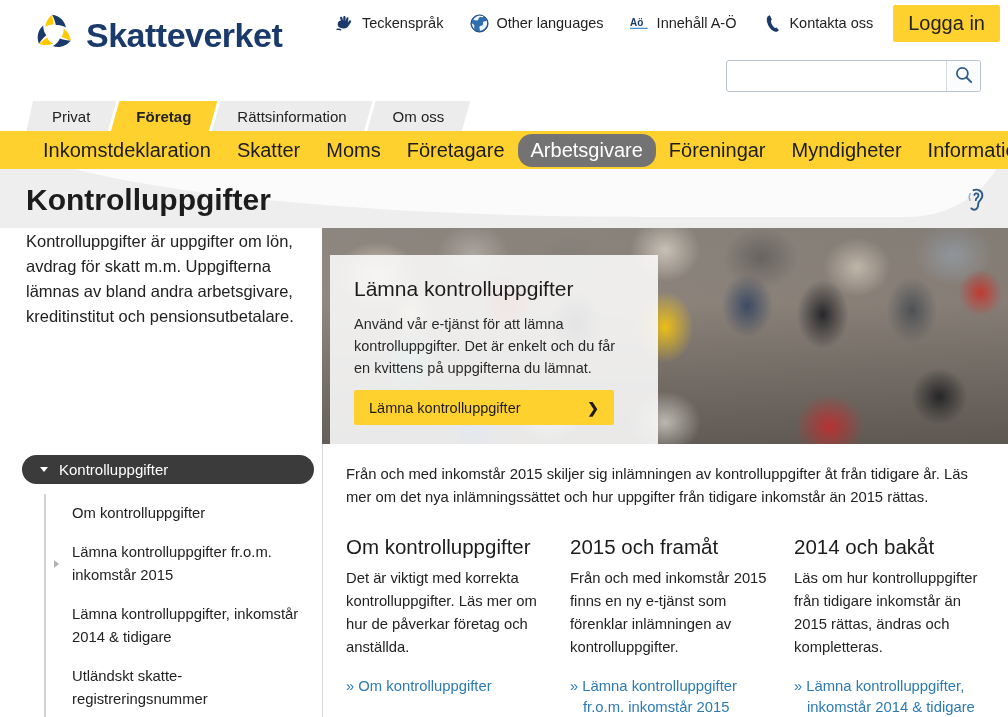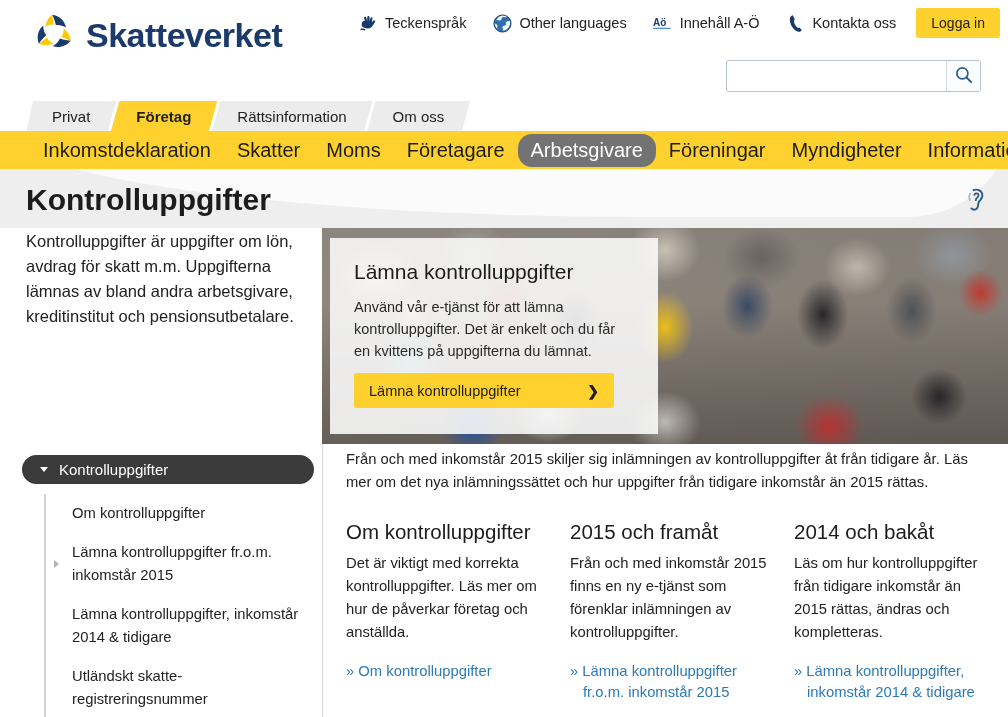--- a/index.html
+++ b/index.html
@@ -19,21 +19,21 @@
     height: 30px;
   }
   .util-item {
     display: flex; align-items: center; gap: 7px;
     font-size: 14.5px; color: #222; cursor: pointer;
     padding: 0 12px; white-space: nowrap;
   }
   .util-ico { display:flex; align-items:center; justify-content:center; width:20px; height:20px; flex:none; }
   .login-btn {
     background: #ffd12e; border: none; border-radius: 2px;
-    font-size: 14px; color:#222; padding: 7px 15px; cursor: pointer;
+    font-size: 20px; color:#222; padding: 7px 15px; cursor: pointer;
     font-family: inherit; margin-left: 6px;
   }
 
   
   .logo-wrap {
     position: absolute; left: 32px; top: 11px;
     display: flex; align-items: center; gap: 10px;
   }
   .logo-text {
     font-size: 34px; font-weight: bold; color: #1a3a6b;
@@ -148,21 +148,21 @@
       radial-gradient(ellipse 52px 48px at 22% 92%, #2f5fb8 0%, rgba(47,95,184,0) 62%),
       radial-gradient(ellipse 58px 50px at 50% 90%, #d9d4cd 0%, rgba(217,212,205,0) 62%),
       radial-gradient(ellipse 56px 52px at 74% 92%, #d43a3a 0%, rgba(212,58,58,0) 62%),
       radial-gradient(ellipse 44px 44px at 90% 78%, #2a2a2c 0%, rgba(42,42,44,0) 64%);
   }
   .hero-photo .shade {
     position:absolute; inset:0;
     background: linear-gradient(180deg, rgba(0,0,0,0.10) 0%, rgba(0,0,0,0) 35%, rgba(0,0,0,0.16) 100%);
   }
   .hero-card {
-    position: absolute; left: 8px; top: 10px;
+    position: absolute; left: 8px; top: 27px;
     width: 328px; height: 196px;
     background: rgba(248,248,248,0.90);
     padding: 22px 24px 0 24px;
   }
   .hero-card h2 {
     font-size: 21px; font-weight: normal; color: #1c1c1c; margin-bottom: 12px;
   }
   .hero-card p { font-size: 14.5px; line-height: 22px; color: #2a2a2a; }
   .hero-cta {
     position: absolute; left: 24px; bottom: 26px;
@@ -200,21 +200,21 @@
     padding: 8px 0 8px 26px;
     font-size: 14.8px; line-height: 23px; color: #222; cursor: pointer;
   }
   .item-arrow {
     position: absolute; left: 8px; top: 50%; transform: translateY(-50%);
     width: 0; height: 0; border-top: 4px solid transparent;
     border-bottom: 4px solid transparent; border-left: 5px solid #b3b3b3;
   }
 
   
-  .content { position: absolute; left: 346px; top: 4px; width: 650px; }
+  .content { position: absolute; left: 346px; top: 19px; width: 650px; }
   .content-intro { font-size: 14.8px; line-height: 23px; color: #222; width: 648px; }
   .cols { display: flex; gap: 22px; margin-top: 26px; }
   .col { width: 202px; }
   .col h3 {
     font-size: 20.5px; font-weight: normal; color: #1c1c1c; margin-bottom: 8px;
   }
   .col p { font-size: 14.8px; line-height: 23px; color: #222; }
   .col .link {
     display: block; margin-top: 17px;
     font-size: 14.8px; line-height: 21px; color: #2c7ab5;

